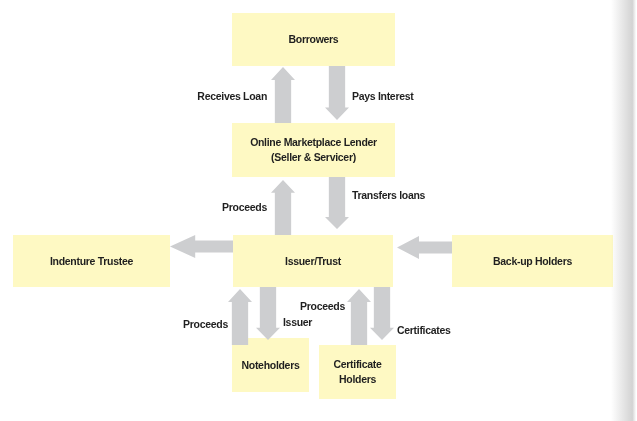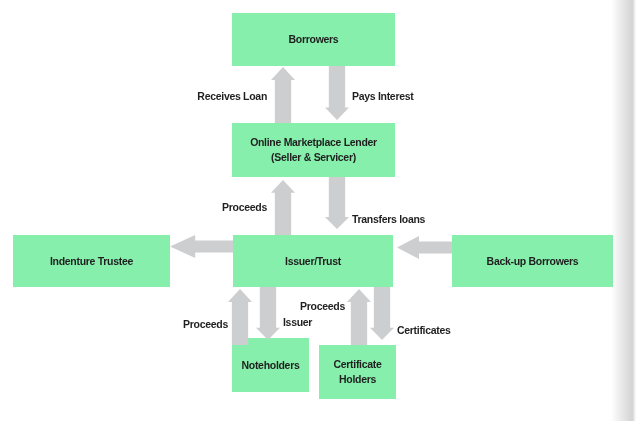--- a/index.html
+++ b/index.html
@@ -1,21 +1,21 @@
 <!DOCTYPE html>
 <html><head>
 <meta charset="utf-8">
 <style>
   html,body{margin:0;padding:0;background:#fff;}
   .canvas{
     position:relative;width:637px;height:421px;background:#ffffff;overflow:hidden;
     font-family:"Liberation Sans",sans-serif;color:#222;
   }
   .node{
-    position:absolute;background:#86efac;
+    position:absolute;background:#fef9c3;
     display:flex;flex-direction:column;align-items:center;justify-content:center;
     text-align:center;font-weight:700;font-size:10.5px;letter-spacing:-0.3px;
     line-height:15px;color:#1f1f1f;
   }
   .lbl{
     position:absolute;font-weight:700;font-size:10.5px;letter-spacing:-0.3px;
     line-height:14px;color:#1f1f1f;white-space:nowrap;
   }
   .lbl.r{text-align:right;}
   .arr{position:absolute;background:#CDCED0;}
@@ -43,21 +43,21 @@
 
   <div class="node" style="left:13px;top:235px;width:157px;height:52px;">
     <span>Indenture Trustee</span>
   </div>
 
   <div class="node" style="left:233px;top:235px;width:160px;height:52px;text-align:right;">
     <span>Issuer/Trust</span>
   </div>
 
   <div class="node" style="left:452px;top:235px;width:161px;height:52px;">
-    <span>Back-up Borrowers</span>
+    <span>Back-up Holders</span>
   </div>
 
   <div class="node" style="left:232px;top:338px;width:77px;height:54px;">
     <span>Noteholders</span>
   </div>
 
   <div class="node" style="left:319px;top:345px;width:77px;height:54px;">
     <span>Certificate</span>
     <span>Holders</span>
   </div>
@@ -74,21 +74,21 @@
   <div class="arr up" style="left:228px;top:289px;width:24px;height:56px;"></div>
   <div class="arr down" style="left:256px;top:287px;width:24px;height:53px;"></div>
 
   <div class="arr up" style="left:347px;top:289px;width:24px;height:56px;"></div>
   <div class="arr down" style="left:370px;top:287px;width:24px;height:53px;"></div>
 
   <div class="lbl" style="left:352px;top:89px;width:120px;">Pays Interest</div>
   <div class="lbl r" style="left:147px;top:89px;width:120px;">Receives Loan</div>
 
   <div class="lbl r" style="left:147px;top:200px;width:120px;">Proceeds</div>
-  <div class="lbl" style="left:352px;top:212px;width:130px;">Transfers loans</div>
+  <div class="lbl" style="left:352px;top:188px;width:130px;">Transfers loans</div>
 
   <div class="lbl r" style="left:108px;top:317px;width:120px;">Proceeds</div>
   <div class="lbl" style="left:283px;top:315px;width:70px;">Issuer</div>
 
   <div class="lbl r" style="left:225px;top:299px;width:120px;">Proceeds</div>
   <div class="lbl" style="left:397px;top:299px;width:90px;margin-top:24px;">Certificates</div>
 
   <div class="edge-shadow"></div>
 </div>
 

